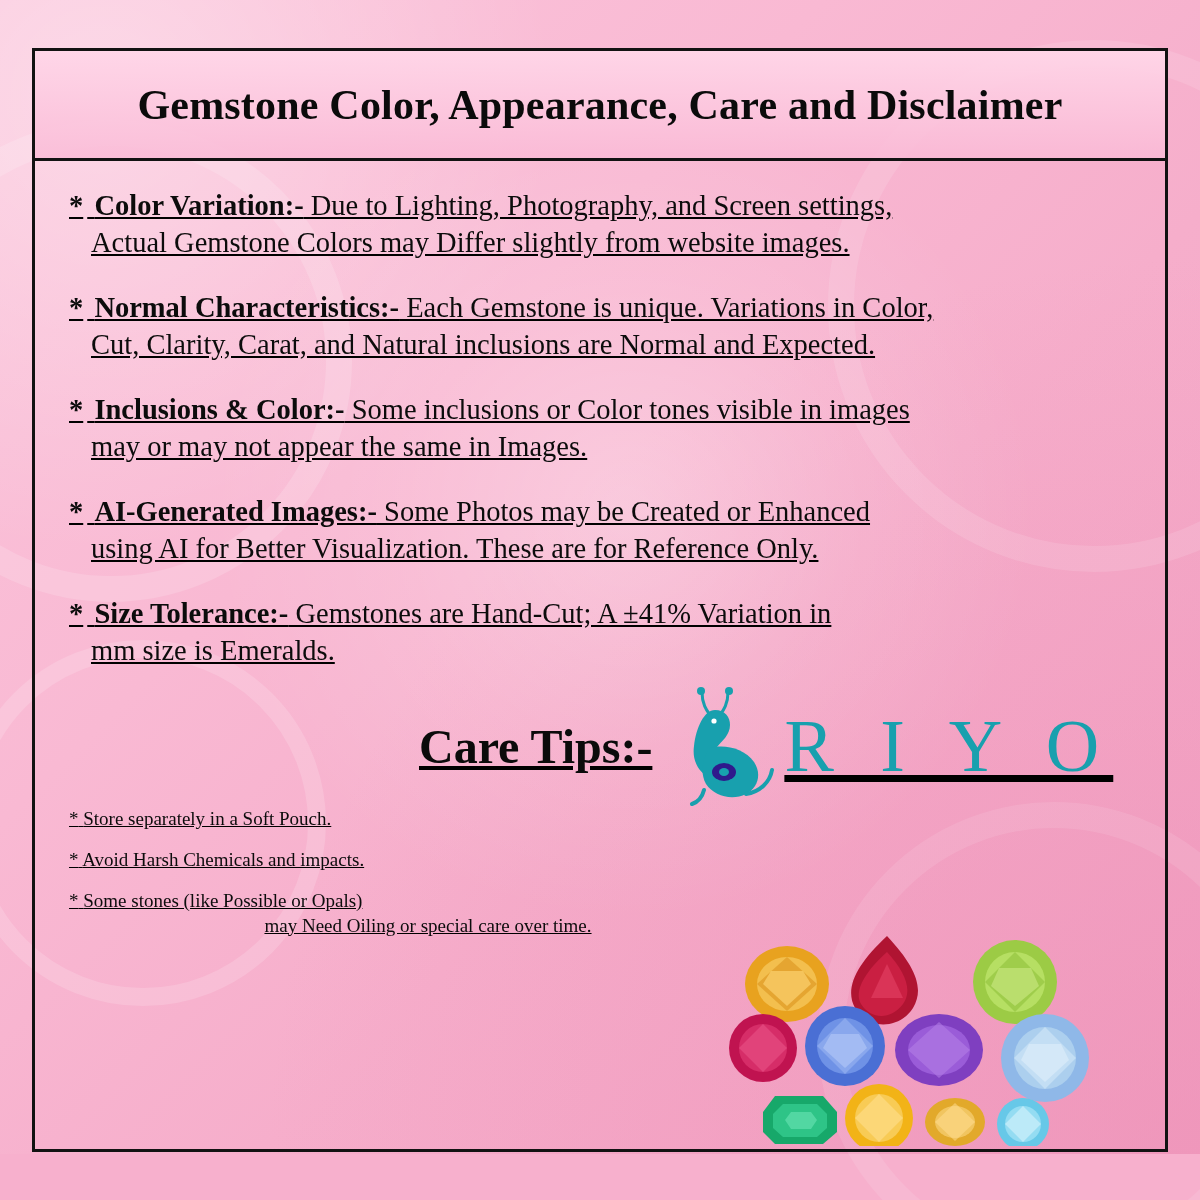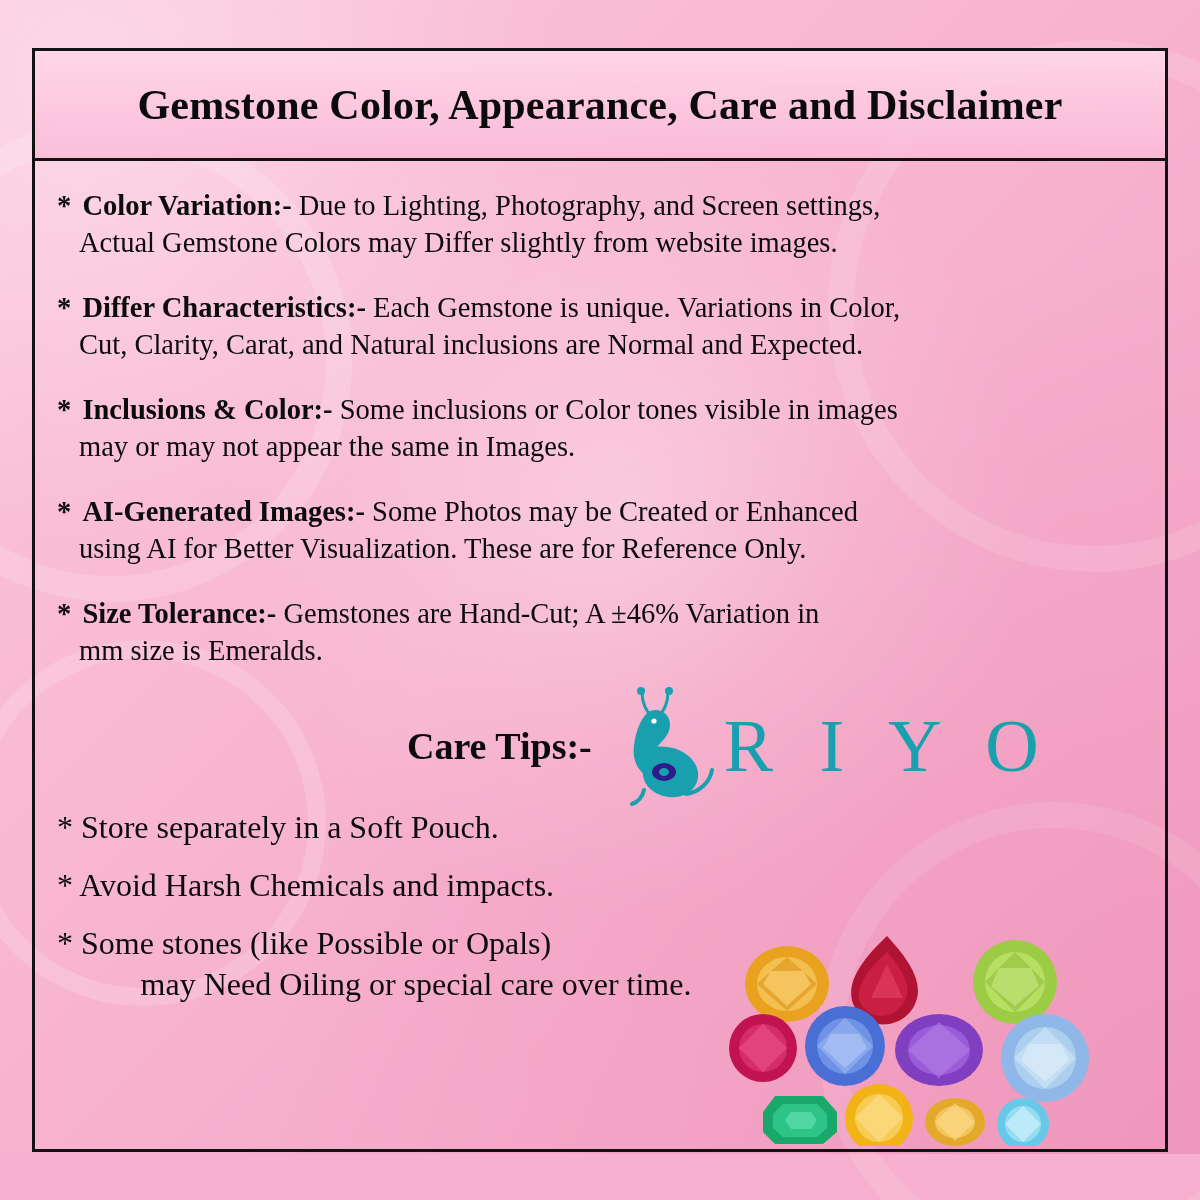--- a/index.html
+++ b/index.html
@@ -57,23 +57,24 @@
   #title {
     font-size: 42px;
     font-weight: bold;
     letter-spacing: 0.2px;
     color: #0b0b0b;
     text-align: center;
     white-space: nowrap;
   }
   #body {
     position: relative;
-    padding: 26px 26px 0 22px;
+    padding: 26px 26px 0 34px;
     height: 991px;
     box-sizing: border-box;
+    text-decoration: underline;
   }
   .point {
     font-size: 28.5px;
     line-height: 1.30;
     color: #0c0c0c;
     margin: 0 0 28px 0;
     max-width: 1090px;
   }
   .point .star {
     font-weight: 700;
@@ -87,42 +88,42 @@
     padding-left: 22px;
   }
   #care-row {
     display: flex;
     align-items: center;
     margin-top: -6px;
     margin-bottom: 6px;
     height: 110px;
   }
   #care-title {
-    font-size: 38px;
+    font-size: 48px;
     font-weight: bold;
     color: #0b0b0b;
     margin-left: 350px;
     white-space: nowrap;
   }
   #brand {
     display: flex;
     align-items: center;
     margin-left: 6px;
   }
   #brand-word {
     font-size: 74px;
     letter-spacing: 14px;
     color: #18a0ae;
     font-family: "Liberation Serif", serif;
     line-height: 1;
     margin-left: 6px;
     text-align: right;
   }
   .care-tip {
-    font-size: 32px;
+    font-size: 19px;
     line-height: 1.30;
     color: #0c0c0c;
     margin: 0 0 16px 0;
     max-width: 700px;
   }
   .care-tip .cont { display: block; padding-left: 18px; text-align: center; }
 
   #peacock {
     width: 120px;
     height: 120px;
@@ -154,39 +155,39 @@
     <div id="body">
 
       <p class="point">
         <span class="star">*</span>
         <b>Color Variation:-</b><span> Due to Lighting, Photography, and Screen settings,</span>
         <span class="cont">Actual Gemstone Colors may Differ slightly from website images.</span>
       </p>
 
       <p class="point">
         <span class="star">*</span>
-        <b>Differ Characteristics:-</b><span> Each Gemstone is unique. Variations in Color,</span>
+        <b>Normal Characteristics:-</b><span> Each Gemstone is unique. Variations in Color,</span>
         <span class="cont">Cut, Clarity, Carat, and Natural inclusions are Normal and Expected.</span>
       </p>
 
       <p class="point">
         <span class="star">*</span>
         <b>Inclusions &amp; Color:-</b><span> Some inclusions or Color tones visible in images</span>
         <span class="cont">may or may not appear the same in Images.</span>
       </p>
 
       <p class="point">
         <span class="star">*</span>
         <b>AI-Generated Images:-</b><span> Some Photos may be Created or Enhanced</span>
         <span class="cont">using AI for Better Visualization. These are for Reference Only.</span>
       </p>
 
       <p class="point">
         <span class="star">*</span>
-        <b>Size Tolerance:-</b><span> Gemstones are Hand-Cut; A ±46% Variation in</span>
+        <b>Size Tolerance:-</b><span> Gemstones are Hand-Cut; A ±41% Variation in</span>
         <span class="cont">mm size is Emeralds.</span>
       </p>
 
       <div id="care-row">
         <div id="care-title">Care Tips:-</div>
         <div id="brand">
           <svg id="peacock" viewBox="0 0 120 120">
             <g fill="#18a0ae">
 
               <path d="M44 6 C44 20 50 26 54 32" stroke="#18a0ae" stroke-width="3" fill="none"></path>

